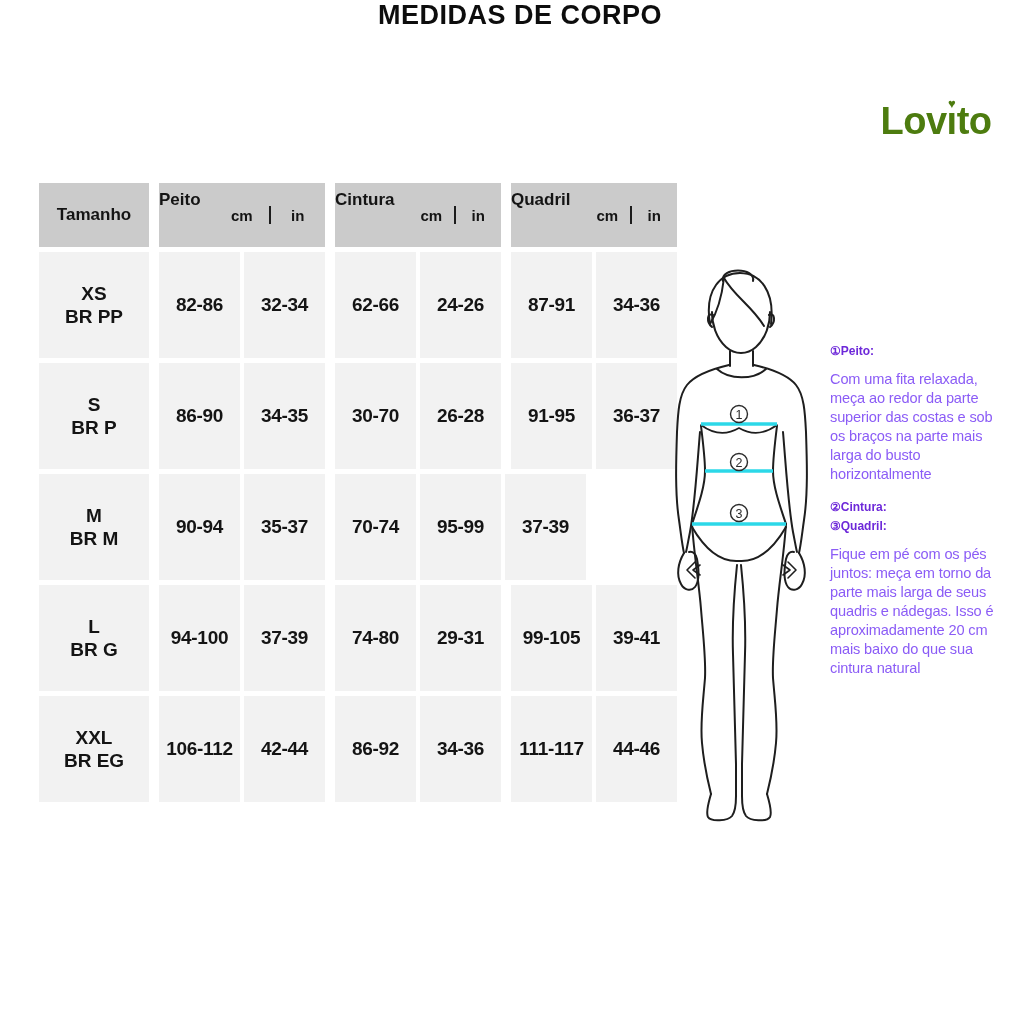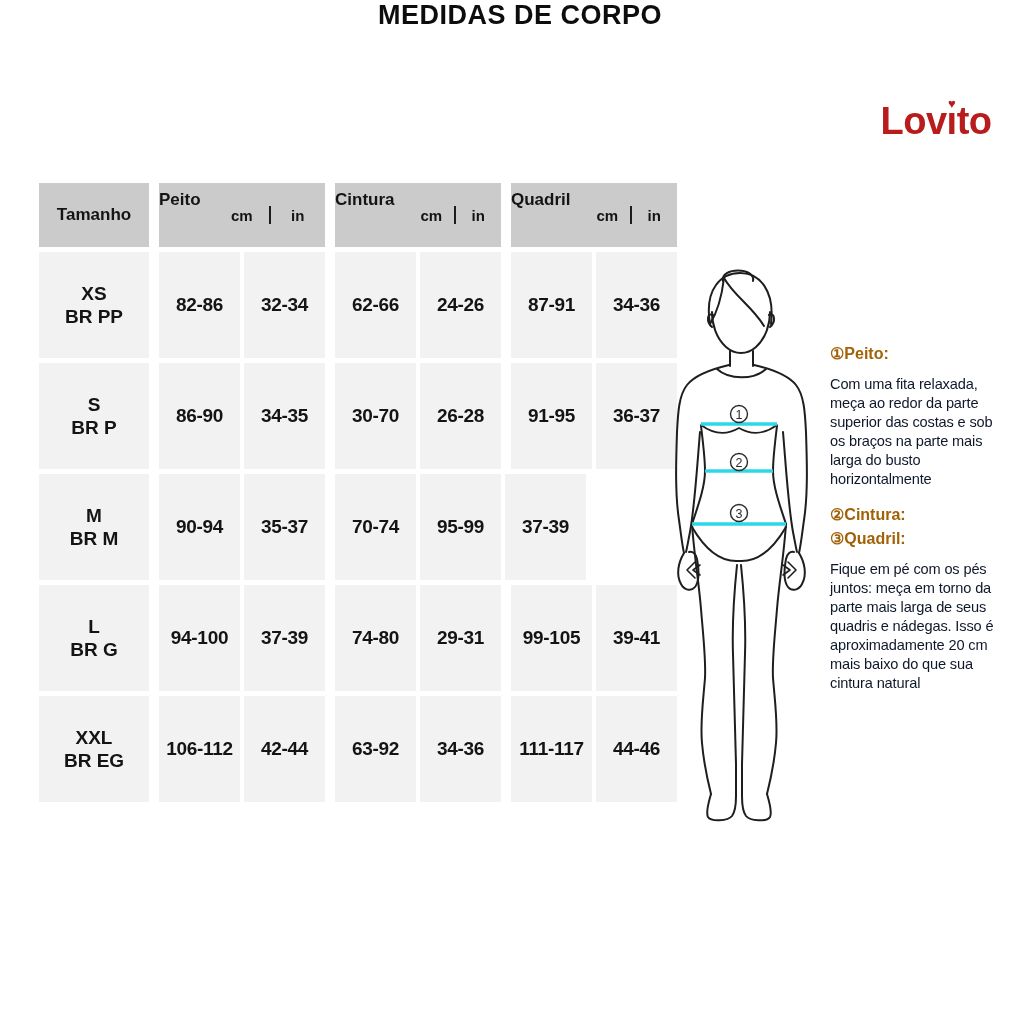--- a/index.html
+++ b/index.html
@@ -7,21 +7,21 @@
     position:relative;width:1024px;height:1024px;background:#ffffff;overflow:hidden;
     font-family:"Liberation Sans", sans-serif;color:#141414;
   }
   
   .title{
     position:absolute;left:8px;top:108;width:1024px;text-align:center;
     font-size:27px;font-weight:800;letter-spacing:.5px;color:#0d0d0d;
   }
   .logo{
     position:absolute;left:870px;top:100px;width:132px;text-align:center;
-    font-size:38px;font-weight:800;letter-spacing:-.5px;color:#b91c1c;
+    font-size:38px;font-weight:800;letter-spacing:-.5px;color:#4d7c0f;
   }
   .logo-i{position:relative;display:inline-block;}
   .logo-heart{
     position:absolute;left:50%;top:-1px;transform:translateX(-50%);
     font-size:13px;line-height:10px;font-weight:400;
   }
   
   .table{position:absolute;left:30px;top:183px;}
   .trow{display:flex;margin-bottom:5px;padding-left:9px;}
   .cell{background:#f2f2f2;display:flex;flex-direction:column;align-items:center;justify-content:center;}
@@ -41,22 +41,22 @@
   .gsub{display:flex;align-items:center;flex:1;}
   .gsub .u{flex:1;text-align:center;font-size:15px;font-weight:700;}
   .vdiv{width:1.5px;height:18px;background:#1c1c1c;}
   .body-row .cell{height:106px;}
   .szcell{font-size:19px;font-weight:700;line-height:23px;text-align:center;}
   .vcell{font-size:19px;font-weight:700;letter-spacing:-.3px;}
   
   .figure{position:absolute;left:650px;top:262px;}
   
   .notes{position:absolute;left:830px;top:344px;width:180px;}
-  .note-h{font-size:16px;font-weight:700;margin:0 0 5px 0;color:#a16207;}
-  .note-p{font-size:14.6px;line-height:19px;margin:12px 0 16px 0;color:#0f172a;letter-spacing:-.15px;}
+  .note-h{font-size:12px;font-weight:700;margin:0 0 5px 0;color:#6d28d9;}
+  .note-p{font-size:14.6px;line-height:19px;margin:12px 0 16px 0;color:#8b5cf6;letter-spacing:-.15px;}
 </style>
 </head>
 <body>
 
 <div class="canvas">
 
   <div class="title">MEDIDAS DE CORPO</div>
 
   <div class="logo"><span>Lov</span><span class="logo-i"><span class="logo-heart">♥</span><span>ı</span></span><span>to</span></div>
 
@@ -148,21 +148,21 @@
     </div>
 
 
     <div class="trow body-row">
       <div class="cell c-sz szcell">
         <div>XXL</div>
         <div>BR EG</div>
       </div>
       <div class="cell c-cm vcell">106-112</div>
       <div class="cell c-in vcell">42-44</div>
-      <div class="cell c-cm vcell">63-92</div>
+      <div class="cell c-cm vcell">86-92</div>
       <div class="cell c-in vcell">34-36</div>
       <div class="cell c-cm vcell">111-117</div>
       <div class="cell c-in vcell last">44-46</div>
     </div>
   </div>
 
   <svg class="figure" width="185" height="570" viewBox="0 0 185 570">
     <g fill="none" stroke="#1e1e1e" stroke-width="2" stroke-linecap="round" stroke-linejoin="round">
 
       <path d="M 73,19 C 70,5 106,5 103,19"></path>

